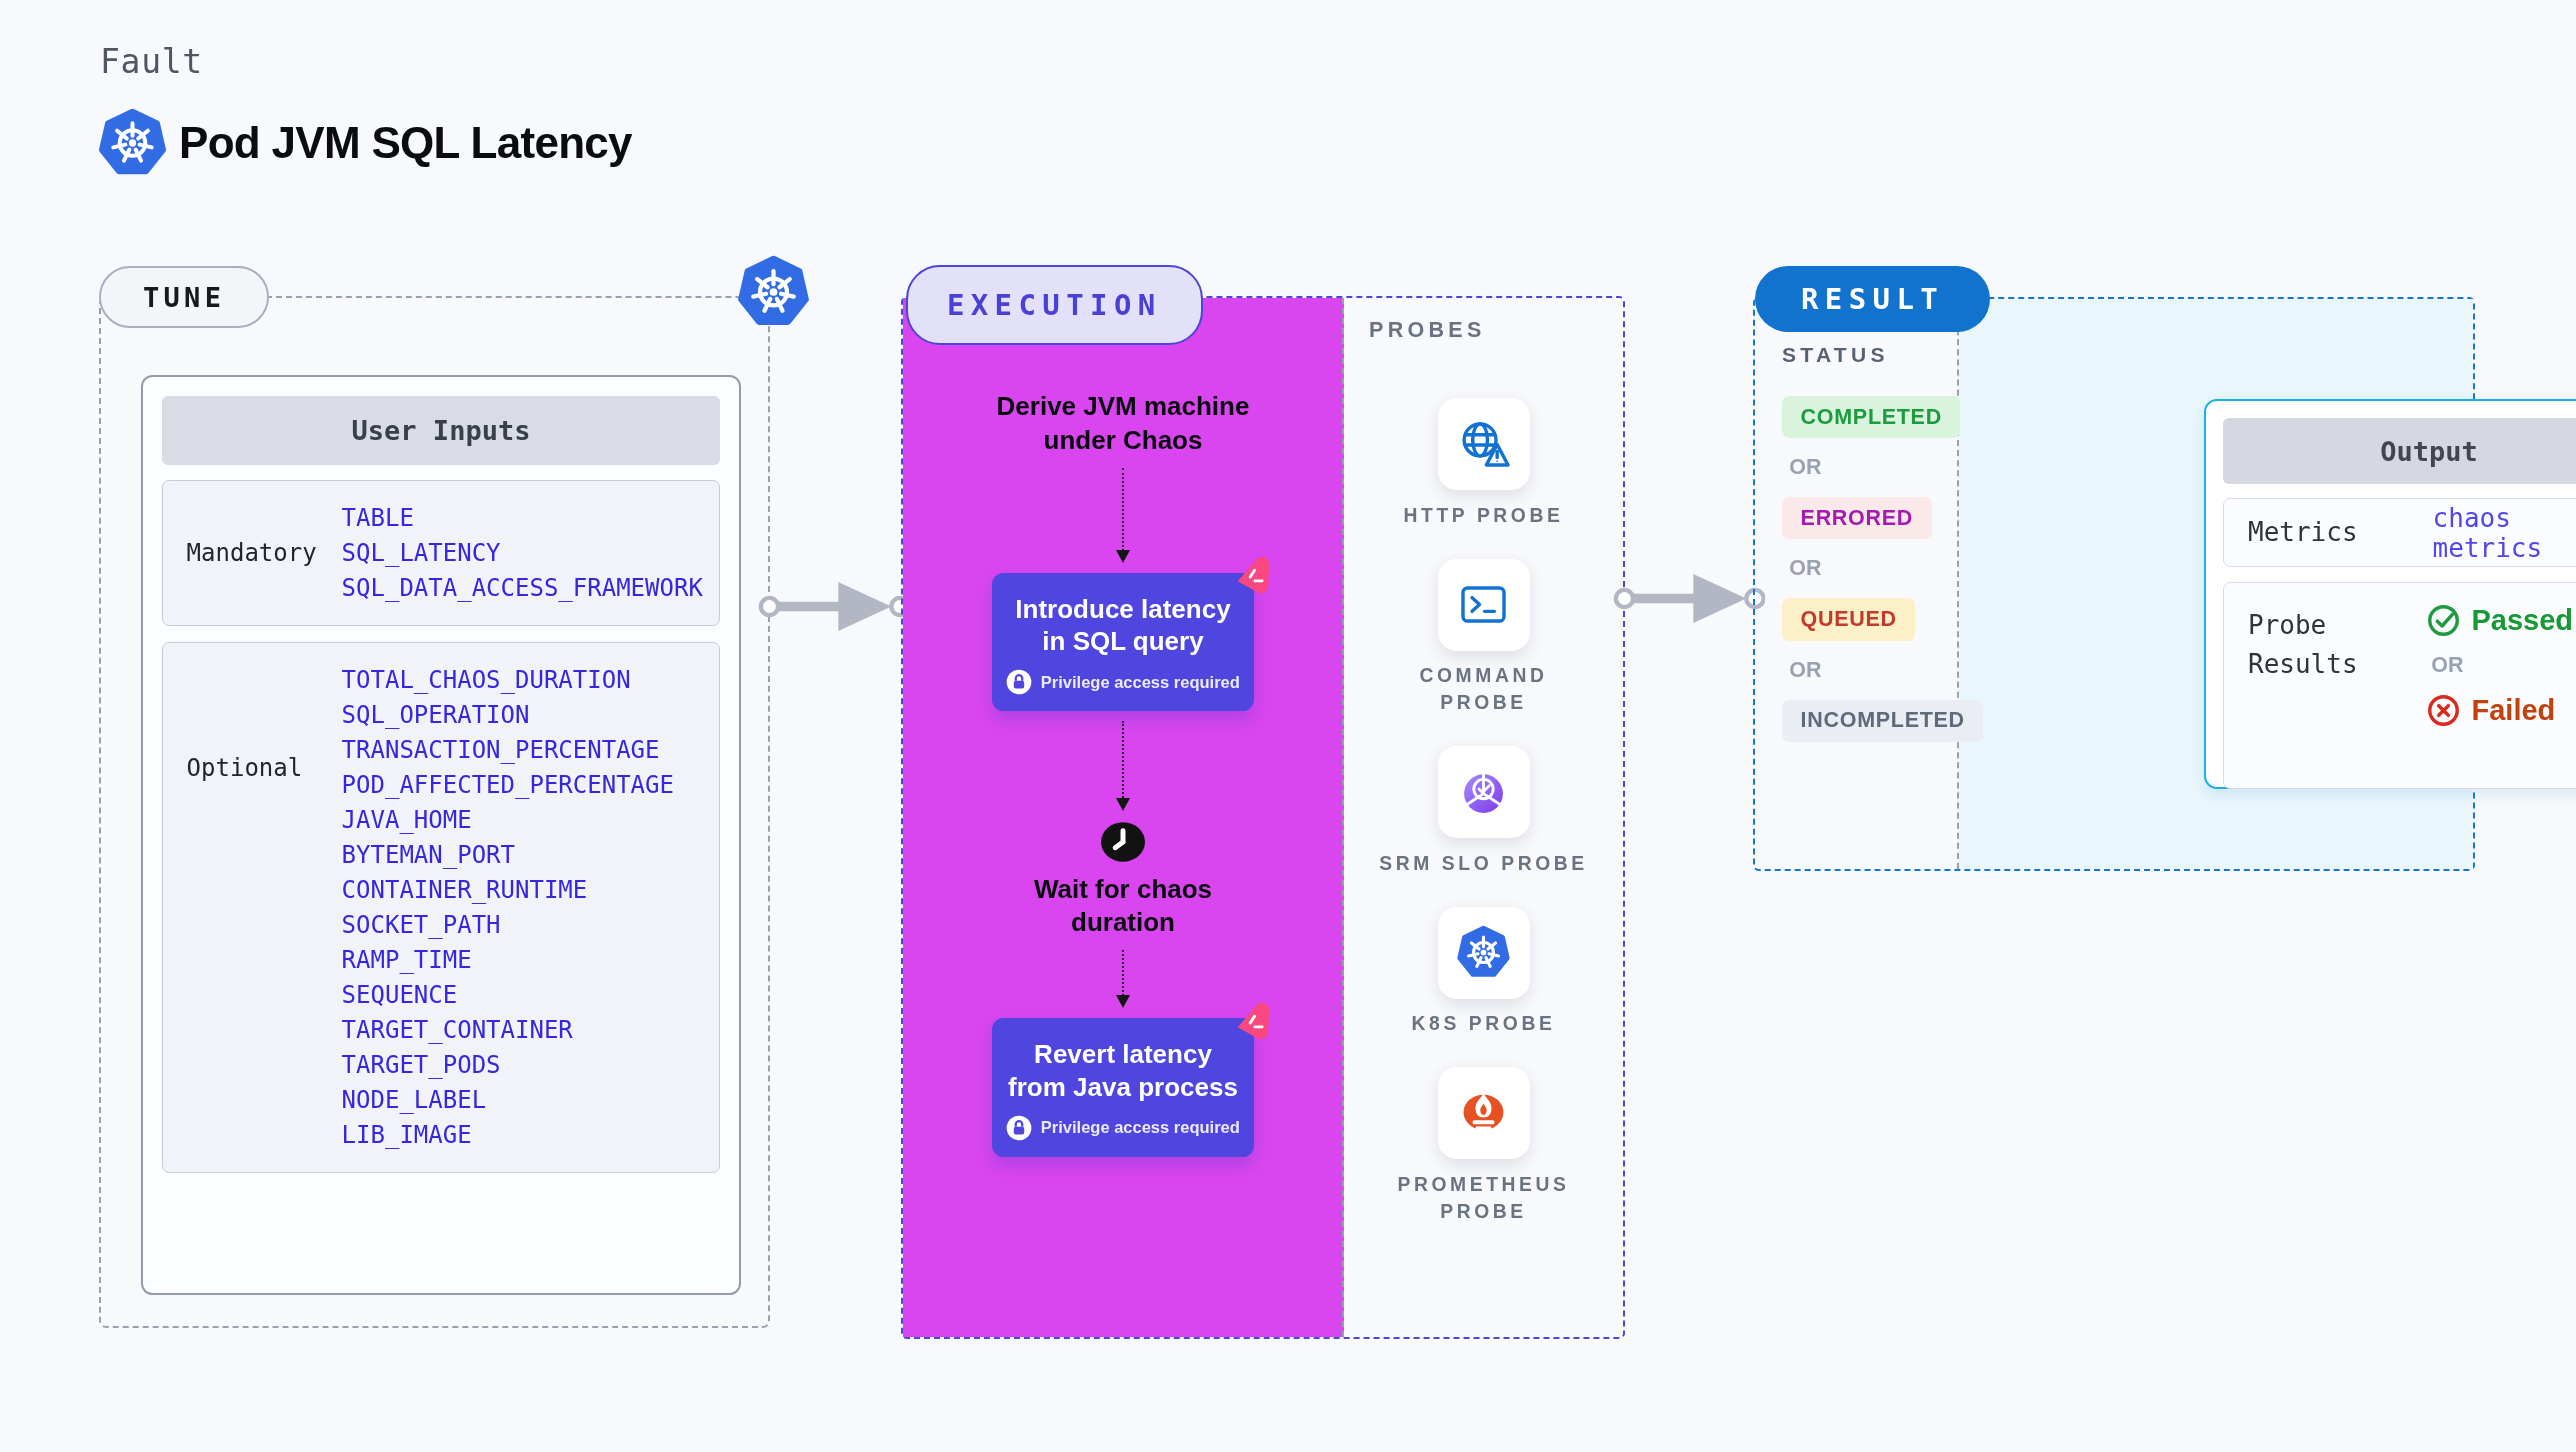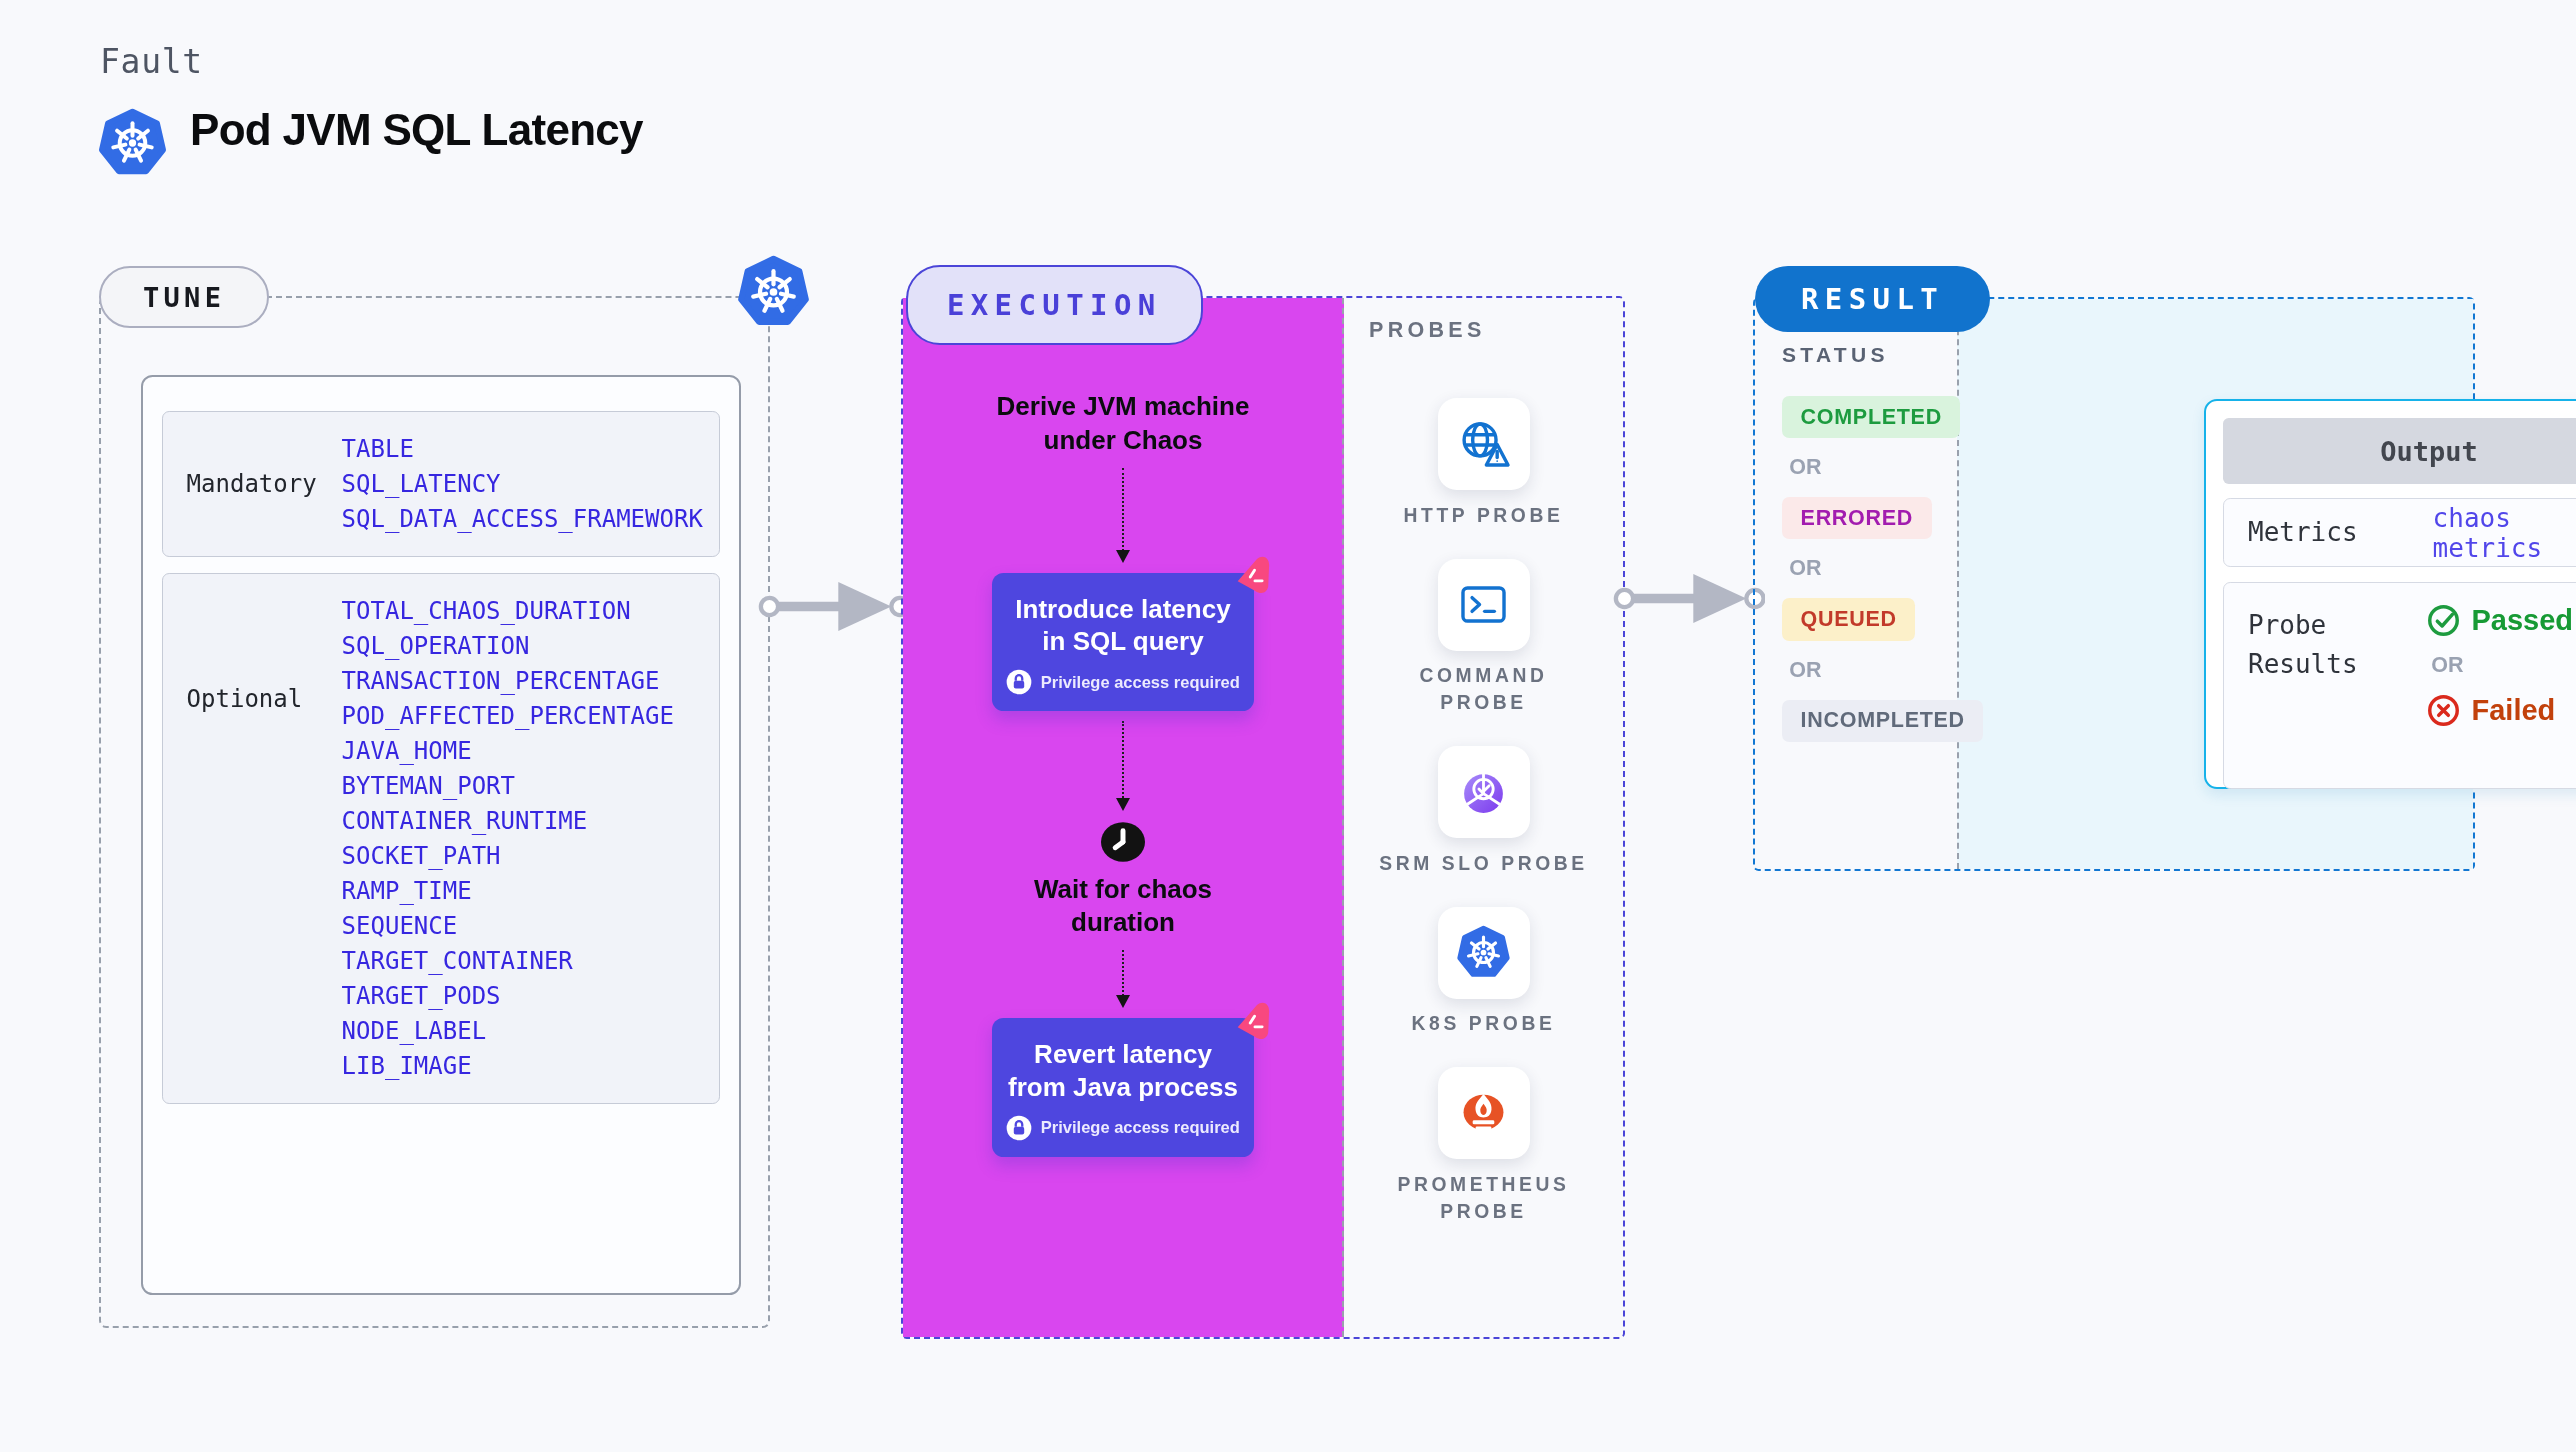--- a/index.html
+++ b/index.html
@@ -3,21 +3,21 @@
 <meta charset="utf-8">
 <style>
   * { margin:0; padding:0; box-sizing:border-box; }
   html,body { width:2576px; height:1452px; }
   body { background:#f8f9fc; font-family:"Liberation Sans", sans-serif; overflow:hidden; }
   #canvas { position:relative; width:2576px; height:1452px; }
 
   
   .eyebrow { position:absolute; left:100px; top:42px; font-family:"DejaVu Sans Mono",monospace;
              font-size:33px; color:#4e5563; letter-spacing:0.7px; }
-  .title-row { position:absolute; left:96px; top:105px; display:flex; align-items:flex-start; gap:21px; }
+  .title-row { position:absolute; left:96px; top:105px; display:flex; align-items:center; gap:10px; }
   .title-row .k8s-big { width:73px; height:76px; }
   .page-title { font-size:44px; font-weight:700; color:#0b0c0e; letter-spacing:-0.7px; }
 
   
   .pill { position:absolute; z-index:5; display:flex; align-items:center; justify-content:center;
           border-radius:34px; font-family:"DejaVu Sans Mono",monospace; font-weight:bold; }
 
   
   .tune-wrap { position:absolute; left:99px; top:266px; width:671px; height:1062px; }
   .tune-box  { position:absolute; left:0; top:30px; right:0; bottom:0;
@@ -152,20 +152,21 @@
   </div>
 
   <div class="tune-wrap">
     <div class="tune-box"></div>
     <div class="pill tune-pill">TUNE</div>
     <svg class="tune-k8s" viewBox="0 0 108 112" width="77" height="80">
         <use href="#sym-k8s"></use>
       </svg>
 
     <div class="ui-card">
+      <div class="ui-card-header">User Inputs</div>
 
       <div class="param-row mandatory">
         <div class="param-label">Mandatory</div>
         <div class="param-values">
           <span>TABLE</span>
           <span>SQL_LATENCY</span>
           <span>SQL_DATA_ACCESS_FRAMEWORK</span>
         </div>
       </div>
 

